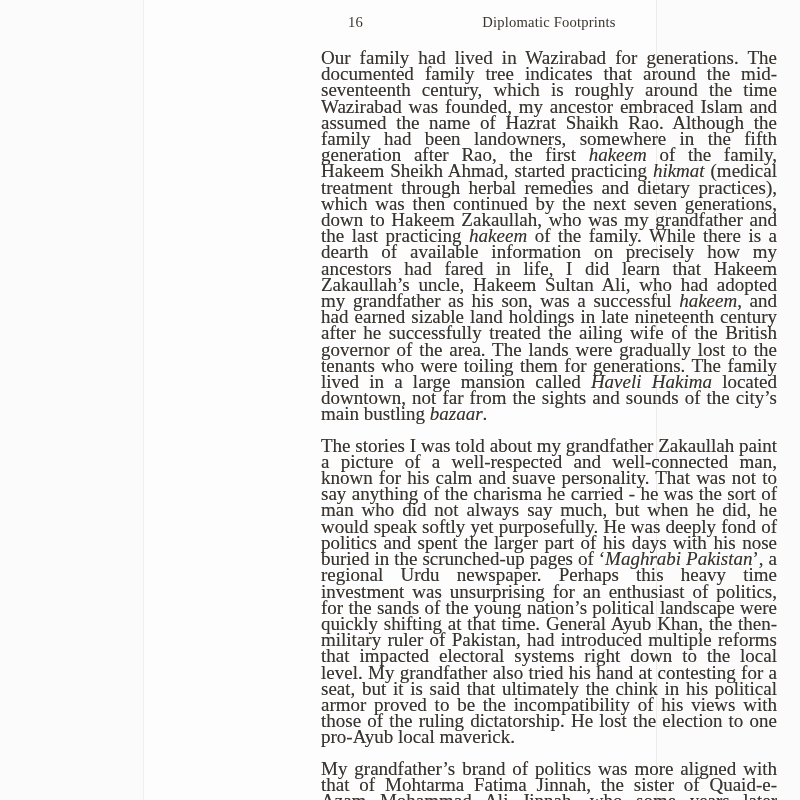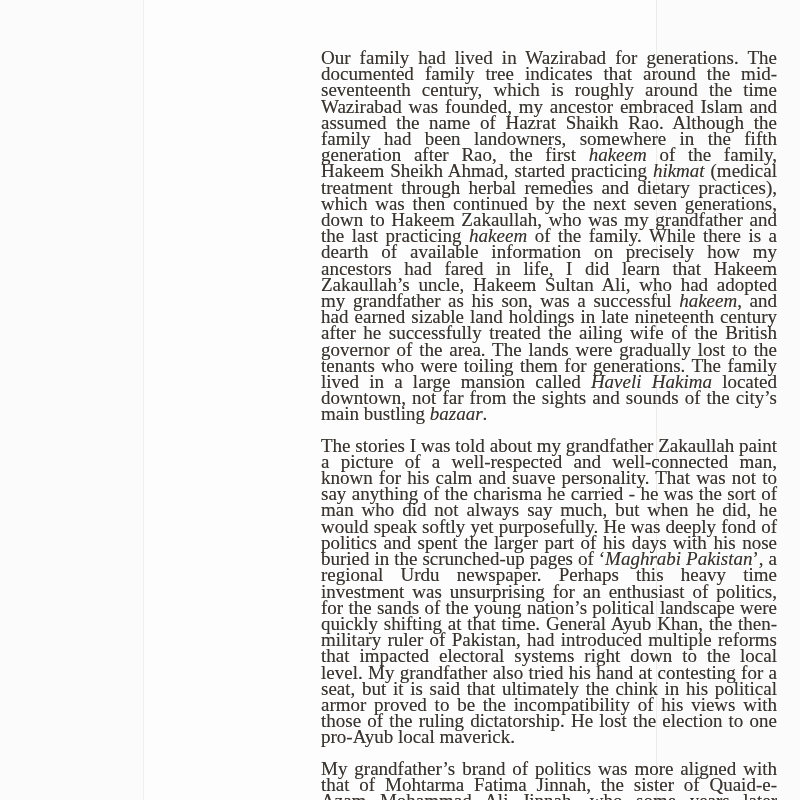--- a/index.html
+++ b/index.html
@@ -63,18 +63,22 @@
     text-justify: inter-word;
   }
   .body-text i {
     font-style: italic;
   }
 </style>
 </head>
 <body>
 
 <div class="book-page">
+  <div class="page-header">
+    <span class="page-number">16</span>
+    <span class="running-title">Diplomatic Footprints</span>
+  </div>
   <div class="body-text">
       <p><span>Our family had lived in Wazirabad for generations. The documented family tree indicates that around the mid-seventeenth century, which is roughly around the time Wazirabad was founded, my ancestor embraced Islam and assumed the name of Hazrat Shaikh Rao. Although the family had been landowners, somewhere in the fifth generation after Rao, the first </span><i>hakeem</i><span> of the family, Hakeem Sheikh Ahmad, started practicing </span><i>hikmat</i><span> (medical treatment through herbal remedies and dietary practices), which was then continued by the next seven generations, down to Hakeem Zakaullah, who was my grandfather and the last practicing </span><i>hakeem</i><span> of the family. While there is a dearth of available information on precisely how my ancestors had fared in life, I did learn that Hakeem Zakaullah’s uncle, Hakeem Sultan Ali, who had adopted my grandfather as his son, was a successful </span><i>hakeem</i><span>, and had earned sizable land holdings in late nineteenth century after he successfully treated the ailing wife of the British governor of the area. The lands were gradually lost to the tenants who were toiling them for generations. The family lived in a large mansion called </span><i>Haveli Hakima</i><span> located downtown, not far from the sights and sounds of the city’s main bustling </span><i>bazaar</i><span>.</span></p>
       <p><span>The stories I was told about my grandfather Zakaullah paint a picture of a well-respected and well-connected man, known for his calm and suave personality. That was not to say anything of the charisma he carried - he was the sort of man who did not always say much, but when he did, he would speak softly yet purposefully. He was deeply fond of politics and spent the larger part of his days with his nose buried in the scrunched-up pages of ‘</span><i>Maghrabi Pakistan</i><span>’, a regional Urdu newspaper. Perhaps this heavy time investment was unsurprising for an enthusiast of politics, for the sands of the young nation’s political landscape were quickly shifting at that time. General Ayub Khan, the then-military ruler of Pakistan, had introduced multiple reforms that impacted electoral systems right down to the local level. My grandfather also tried his hand at contesting for a seat, but it is said that ultimately the chink in his political armor proved to be the incompatibility of his views with those of the ruling dictatorship. He lost the election to one pro-Ayub local maverick.</span></p>
       <p><span>My grandfather’s brand of politics was more aligned with that of Mohtarma Fatima Jinnah, the sister of Quaid-e-Azam Mohammad Ali Jinnah, who some years later contested the Presidential elections against Ayub Khan. My eldest brother, Sajjad, who as a teenager lived with our grandparents, recalled how rudimentary campaigning for elections was those days - political volunteers scrolling through the narrow streets of the constituency, raising catchy slogans till their voices gave out and pasting flyers on the walls of the houses, one street and nook at a time. In</span></p>
     </div>
 </div>
 
 </body></html>

